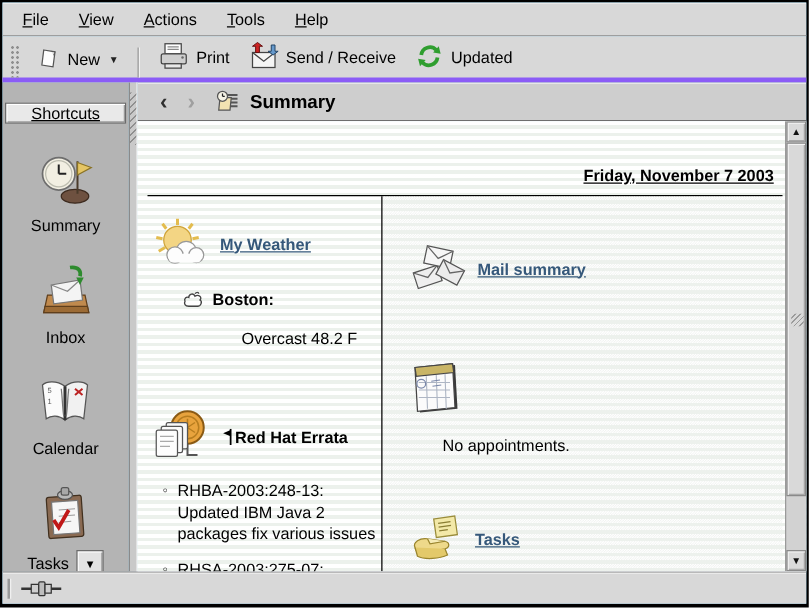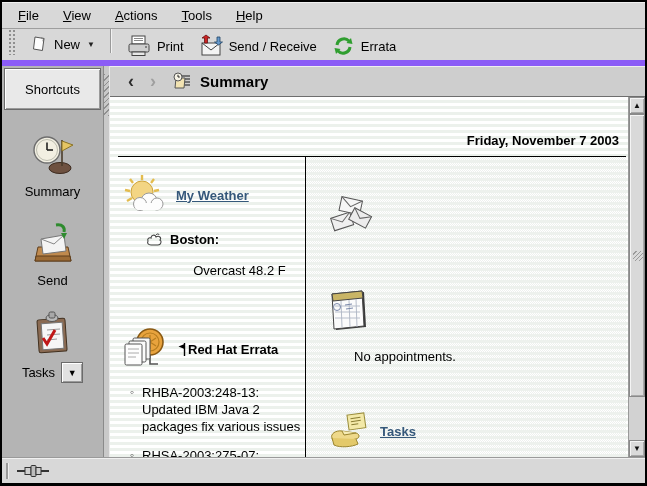--- a/index.html
+++ b/index.html
@@ -9,35 +9,35 @@
   #app { position:relative; width:647px; height:486px; background:#000; overflow:hidden; }
   #chrome { position:absolute; left:2px; top:2px; right:2px; bottom:3px; background:#7dd3fc; display:flex; flex-direction:column; }
 
   
   .menubar { height:27px; display:flex; align-items:center; gap:16px; padding-left:12px;
              background:#d8d8d8; border-bottom:1px solid #9e9e9e; box-shadow:0 1px 0 #f0f0f0 inset; }
   .menu-item { padding:2px 4px; cursor:default; }
   .menu-item u { text-decoration:underline; }
 
   
-  .toolbar { height:37px; display:flex; align-items:flex-start; padding:0 6px; background:#d8d8d8; border-bottom:6px solid #8b5cf6; }
+  .toolbar { height:37px; display:flex; align-items:flex-end; padding:0 6px; background:#d8d8d8; border-bottom:4px solid #8b5cf6; }
   .grippy { width:8px; height:26px; margin:0 6px 0 0;
             background-image:radial-gradient(#8f8f8f 1px, transparent 1.2px); background-size:4px 4px; }
   .tbtn { display:flex; align-items:center; gap:5px; padding:4px 6px; background:transparent; border:1px solid transparent; }
   .tb-sep { width:1px; height:24px; background:#9a9a9a; margin:0 8px; box-shadow:1px 0 0 #f2f2f2; }
   .chev { font-size:10px; color:#222; margin-left:2px; }
 
   
   .main-row { flex:1; display:flex; min-height:0; }
 
   
   .sidebar { width:101px; background:#b4b4b4; display:flex; flex-direction:column; align-items:center; }
-  .shortcuts-btn { width:97px; margin-top:2px; height:42px; background:#e9e9e9; border:1px solid #6b6b6b;
+  .shortcuts-btn { width:97px; margin-top:16px; height:25px; background:#e9e9e9; border:1px solid #6b6b6b;
                    box-shadow:1px 1px 0 #fff inset, -1px -1px 0 #9a9a9a inset;
-                   display:flex; align-items:center; justify-content:center; font-size:13px; }
+                   display:flex; align-items:center; justify-content:center; font-size:13px;text-decoration:underline; }
   .shortcut { display:flex; flex-direction:column; align-items:center; gap:6px; margin-top:22px; cursor:default; }
   .shortcut .lbl { font-size:13px; color:#000; }
   .tasks-line { display:flex; align-items:center; gap:6px; }
   .combo-btn { width:22px; height:21px; background:#e2e2e2; border:1px solid #6b6b6b;
                box-shadow:1px 1px 0 #fff inset,-1px -1px 0 #9a9a9a inset;
                display:flex; align-items:center; justify-content:center; font-size:10px; }
 
   
   .splitter { width:7px; background:#c9c9c9; border-left:1px solid #8a8a8a; border-right:1px solid #e9e9e9; position:relative; }
   .splitter .hatch { position:absolute; top:8px; left:0; right:0; height:42px;
@@ -48,21 +48,21 @@
   .view-header { height:31px; background:#cecece; border-bottom:1px solid #6e6e6e; box-shadow:0 1px 0 #efefef inset;
                  display:flex; align-items:center; padding-left:12px; gap:4px; }
   .nav-arrow { font-size:18px; font-weight:bold; line-height:1; padding:0 6px; }
   .nav-back { color:#2e2e2e; }
   .nav-fwd { color:#9f9f9f; }
   .view-title { font-size:15px; font-weight:bold; margin-left:4px; }
 
   
   .content { flex:1; position:relative; overflow:hidden; background:#fff;
              background-image:repeating-linear-gradient(to bottom,#ffffff 0 3px,#ecf1ec 3px 6px); }
-  .date-line { position:absolute; top:36px; right:26px; font-weight:bold; font-size:13px; }
+  .date-line { position:absolute; top:36px; right:26px; font-weight:bold; font-size:13px;text-decoration:underline; }
   .top-rule { position:absolute; top:59px; left:8px; right:19px; height:1px; background:#000; }
   .columns { position:absolute; top:60px; left:8px; right:19px; bottom:0; display:flex; }
   .col-left { width:187px; padding:14px 4px 0 2px; }
   .col-right { flex:1; border-left:1px solid #000; padding:20px 0 0 20px;
                background-image:
                  linear-gradient(45deg,#eef1ee 25%,transparent 25%,transparent 75%,#eef1ee 75%),
                  linear-gradient(45deg,#eef1ee 25%,transparent 25%,transparent 75%,#eef1ee 75%);
                background-position:0 0,1px 1px; background-size:2px 2px; }
 
   .sec-head { display:flex; align-items:center; gap:8px; }
@@ -156,21 +156,21 @@
     </div>
     <div class="tbtn">
       <span class="icon">
         <svg width="25" height="24" viewBox="0 0 25 24">
           <path d="M6 11 A7 7 0 0 1 18 7" fill="none" stroke="#2f9e2f" stroke-width="3"></path>
           <path d="M20 4 L21.5 10 L15.5 9 Z" fill="#2f9e2f"></path>
           <path d="M19 13 A7 7 0 0 1 7 17" fill="none" stroke="#2f9e2f" stroke-width="3"></path>
           <path d="M5 20 L3.5 14 L9.5 15 Z" fill="#2f9e2f"></path>
         </svg>
       </span>
-      <span>Errata</span>
+      <span>Updated</span>
     </div>
   </div>
 
   <div class="main-row">
 
     <div class="sidebar">
       <div class="shortcuts-btn">
         <span>Shortcuts</span>
       </div>
 
@@ -193,23 +193,38 @@
         <span class="icon">
           <svg width="46" height="46" viewBox="0 0 46 46">
             <path d="M8 26 L38 26 L41 40 L5 40 Z" fill="#c08a4e" stroke="#5f3f1c"></path>
             <path d="M11 18 L34 14 L36 30 L13 33 Z" fill="#f4f4f4" stroke="#777"></path>
             <path d="M11 18 L24 23 L34 14" fill="none" stroke="#888"></path>
             <path d="M26 4 C33 3 35 7 34 11" fill="none" stroke="#2e8b2e" stroke-width="3"></path>
             <path d="M31 12 L37 12 L34 18 Z" fill="#2e8b2e"></path>
             <path d="M5 40 L41 40 L40 35 L6 35 Z" fill="#9c6b35" stroke="#5f3f1c"></path>
           </svg>
         </span>
-        <span class="lbl">Send</span>
-      </div>
-
+        <span class="lbl">Inbox</span>
+      </div>
+
+      <div class="shortcut">
+        <span class="icon">
+          <svg width="46" height="46" viewBox="0 0 46 46">
+            <path d="M23 10 C16 5 8 6 5 9 L8 36 C12 33 18 33 23 37 Z" fill="#fbfbfb" stroke="#555"></path>
+            <path d="M23 10 C30 5 38 6 41 9 L38 36 C34 33 28 33 23 37 Z" fill="#f1f1f1" stroke="#555"></path>
+            <path d="M23 10 L23 37" stroke="#333" stroke-width="2.4"></path>
+            <path d="M20 12 C21 20 21 28 22 34" stroke="#777" fill="none"></path>
+            <path d="M26 12 C25 20 25 28 24 34" stroke="#777" fill="none"></path>
+            <path d="M31 12 L37 17 M37 12 L31 17" stroke="#bb2222" stroke-width="1.6"></path>
+            <text x="9" y="15" font-size="6" fill="#555">5</text>
+            <text x="9" y="24" font-size="6" fill="#555">1</text>
+          </svg>
+        </span>
+        <span class="lbl">Calendar</span>
+      </div>
 
       <div class="shortcut">
         <span class="icon">
           <svg width="46" height="46" viewBox="0 0 46 46">
             <rect x="9" y="9" width="28" height="33" rx="2" fill="#8a6a52" stroke="#41301f" transform="rotate(-4 23 25)"></rect>
             <rect x="13" y="13" width="21" height="26" fill="#f6f6f6" stroke="#777" transform="rotate(-4 23 25)"></rect>
             <ellipse cx="23" cy="8" rx="6" ry="3.5" fill="#b9b9b9" stroke="#555"></ellipse>
             <rect x="20" y="2" width="6" height="6" rx="1.5" fill="#a8a8a8" stroke="#555"></rect>
             <line x1="18" y1="20" x2="31" y2="19" stroke="#999"></line>
             <line x1="18" y1="25" x2="31" y2="24" stroke="#999"></line>
@@ -330,20 +345,21 @@
                   <g transform="rotate(12 26 16)">
                         <rect x="14" y="8" width="21" height="14" fill="#f6f6f6" stroke="#555"></rect>
                         <path d="M14 8 L24.5 16 L35 8" fill="none" stroke="#666"></path>
                       </g>
                   <g transform="rotate(28 33 28)">
                         <rect x="24" y="20" width="19" height="13" fill="#ececec" stroke="#555"></rect>
                         <path d="M24 20 L33.5 27 L43 20" fill="none" stroke="#666"></path>
                       </g>
                 </svg>
               </span>
+              <a class="slink" href="#">Mail summary</a>
             </div>
 
             <div class="sec-head rsec appt-sec">
               <span class="icon">
                 <svg width="46" height="46" viewBox="0 0 46 46">
                   <path d="M8 8 L38 5 L40 40 L10 43 Z" fill="#3a3a3a"></path>
                   <path d="M6 7 L36 4 L38 39 L8 42 Z" fill="#fbfbfb" stroke="#444"></path>
                   <path d="M6 7 L36 4 L37 11 L7 14 Z" fill="#c9b566" stroke="#444"></path>
                   <path d="M9 19 H34 M9 25 H34 M9 31 H34 M15 14 L16 40 M23 13 L24 40 M30 12 L31 40" stroke="#aeb6c4" stroke-width="0.9" fill="none"></path>
                   <circle cx="11" cy="20" r="3.5" fill="none" stroke="#7a88aa"></circle>

